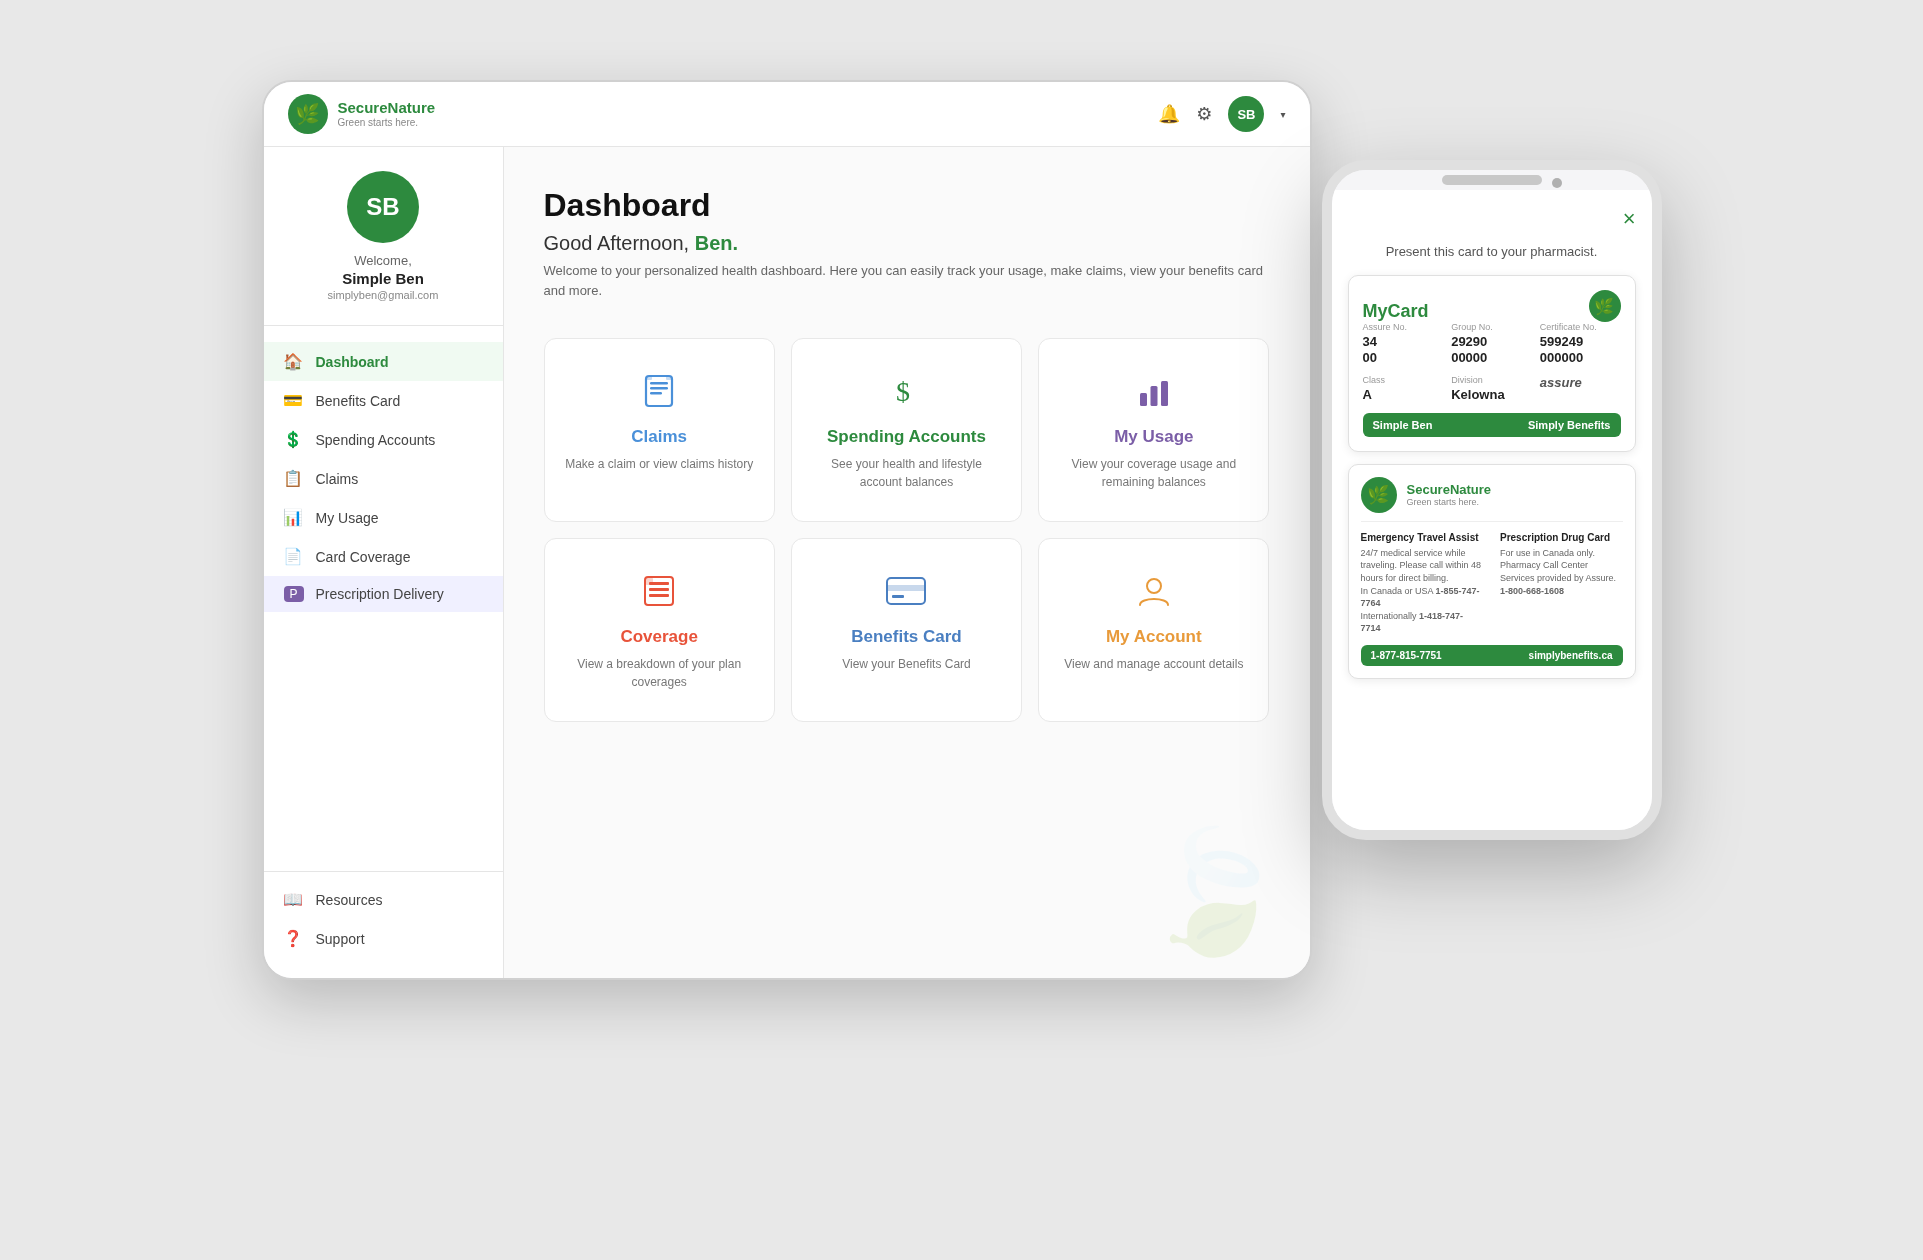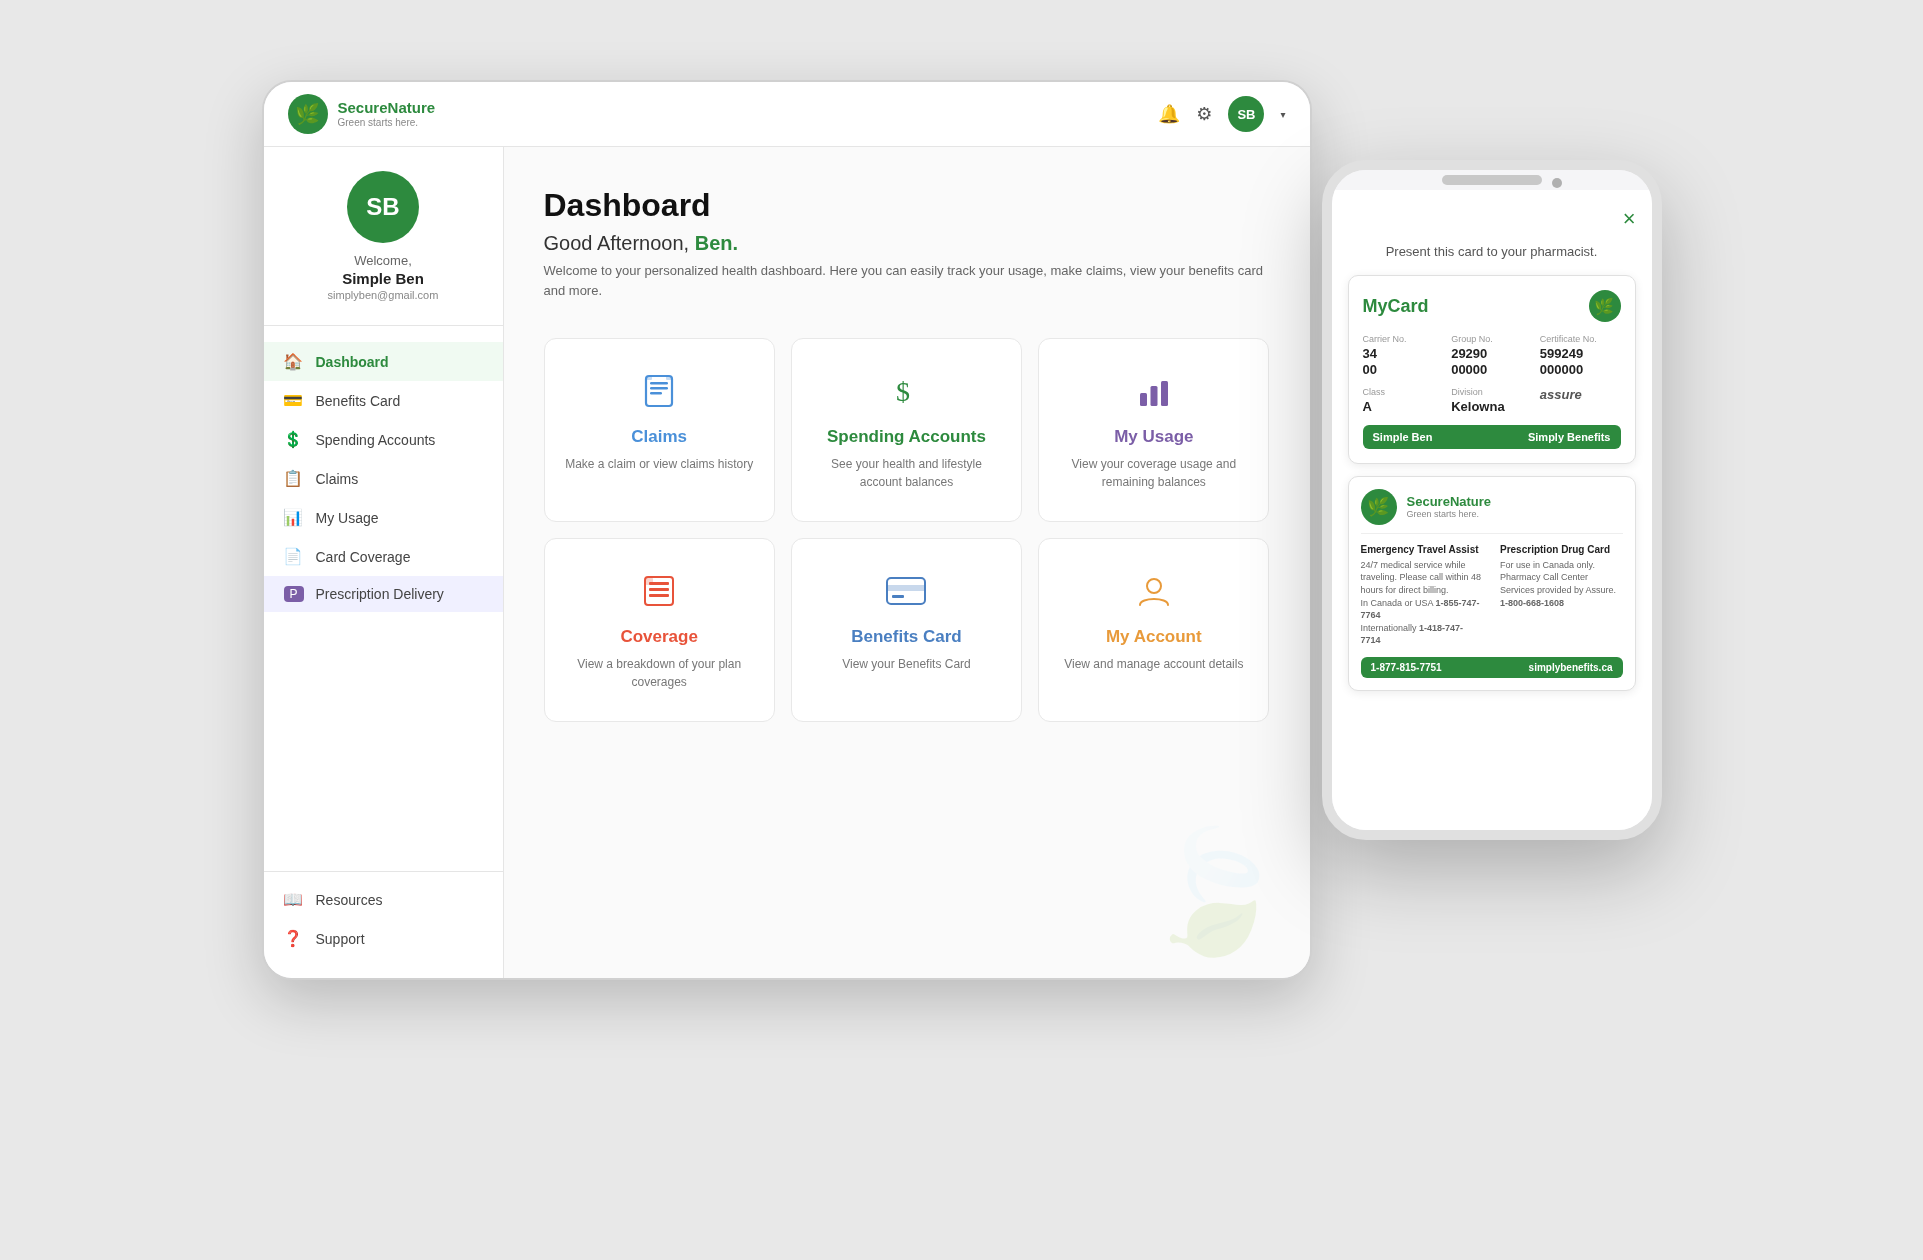--- a/index.html
+++ b/index.html
@@ -340,23 +340,22 @@
     .benefits-card {
       background: #fff;
       border-radius: 10px;
       border: 1px solid #e0e0e0;
       box-shadow: 0 2px 10px rgba(0,0,0,0.08);
       padding: 14px;
       margin-bottom: 12px;
     }
     .card-header {
       display: flex;
-      align-items: center;
+      align-items: flex-end;
       justify-content: space-between;
-      margin-bottom: 12px;
     }
     .mycard-title {
       font-size: 18px;
       font-weight: 700;
       color: #333;
     }
     .mycard-title span {
       color: #2d8a3e;
     }
     .card-logo-leaf {
@@ -662,21 +661,21 @@
 
       <div class="benefits-card">
         <div class="card-header">
           <div class="mycard-title">
             <span style="color:#2d8a3e">My</span><span>Card</span>
           </div>
           <div class="card-logo-leaf">🌿</div>
         </div>
         <div class="card-fields">
           <div class="card-field">
-            <label>Carrier No.</label>
+            <label>Assure No.</label>
             <div class="val">34</div>
             <div class="val">00</div>
           </div>
           <div class="card-field">
             <label>Group No.</label>
             <div class="val">29290</div>
             <div class="val">00000</div>
           </div>
           <div class="card-field">
             <label>Certificate No.</label>

